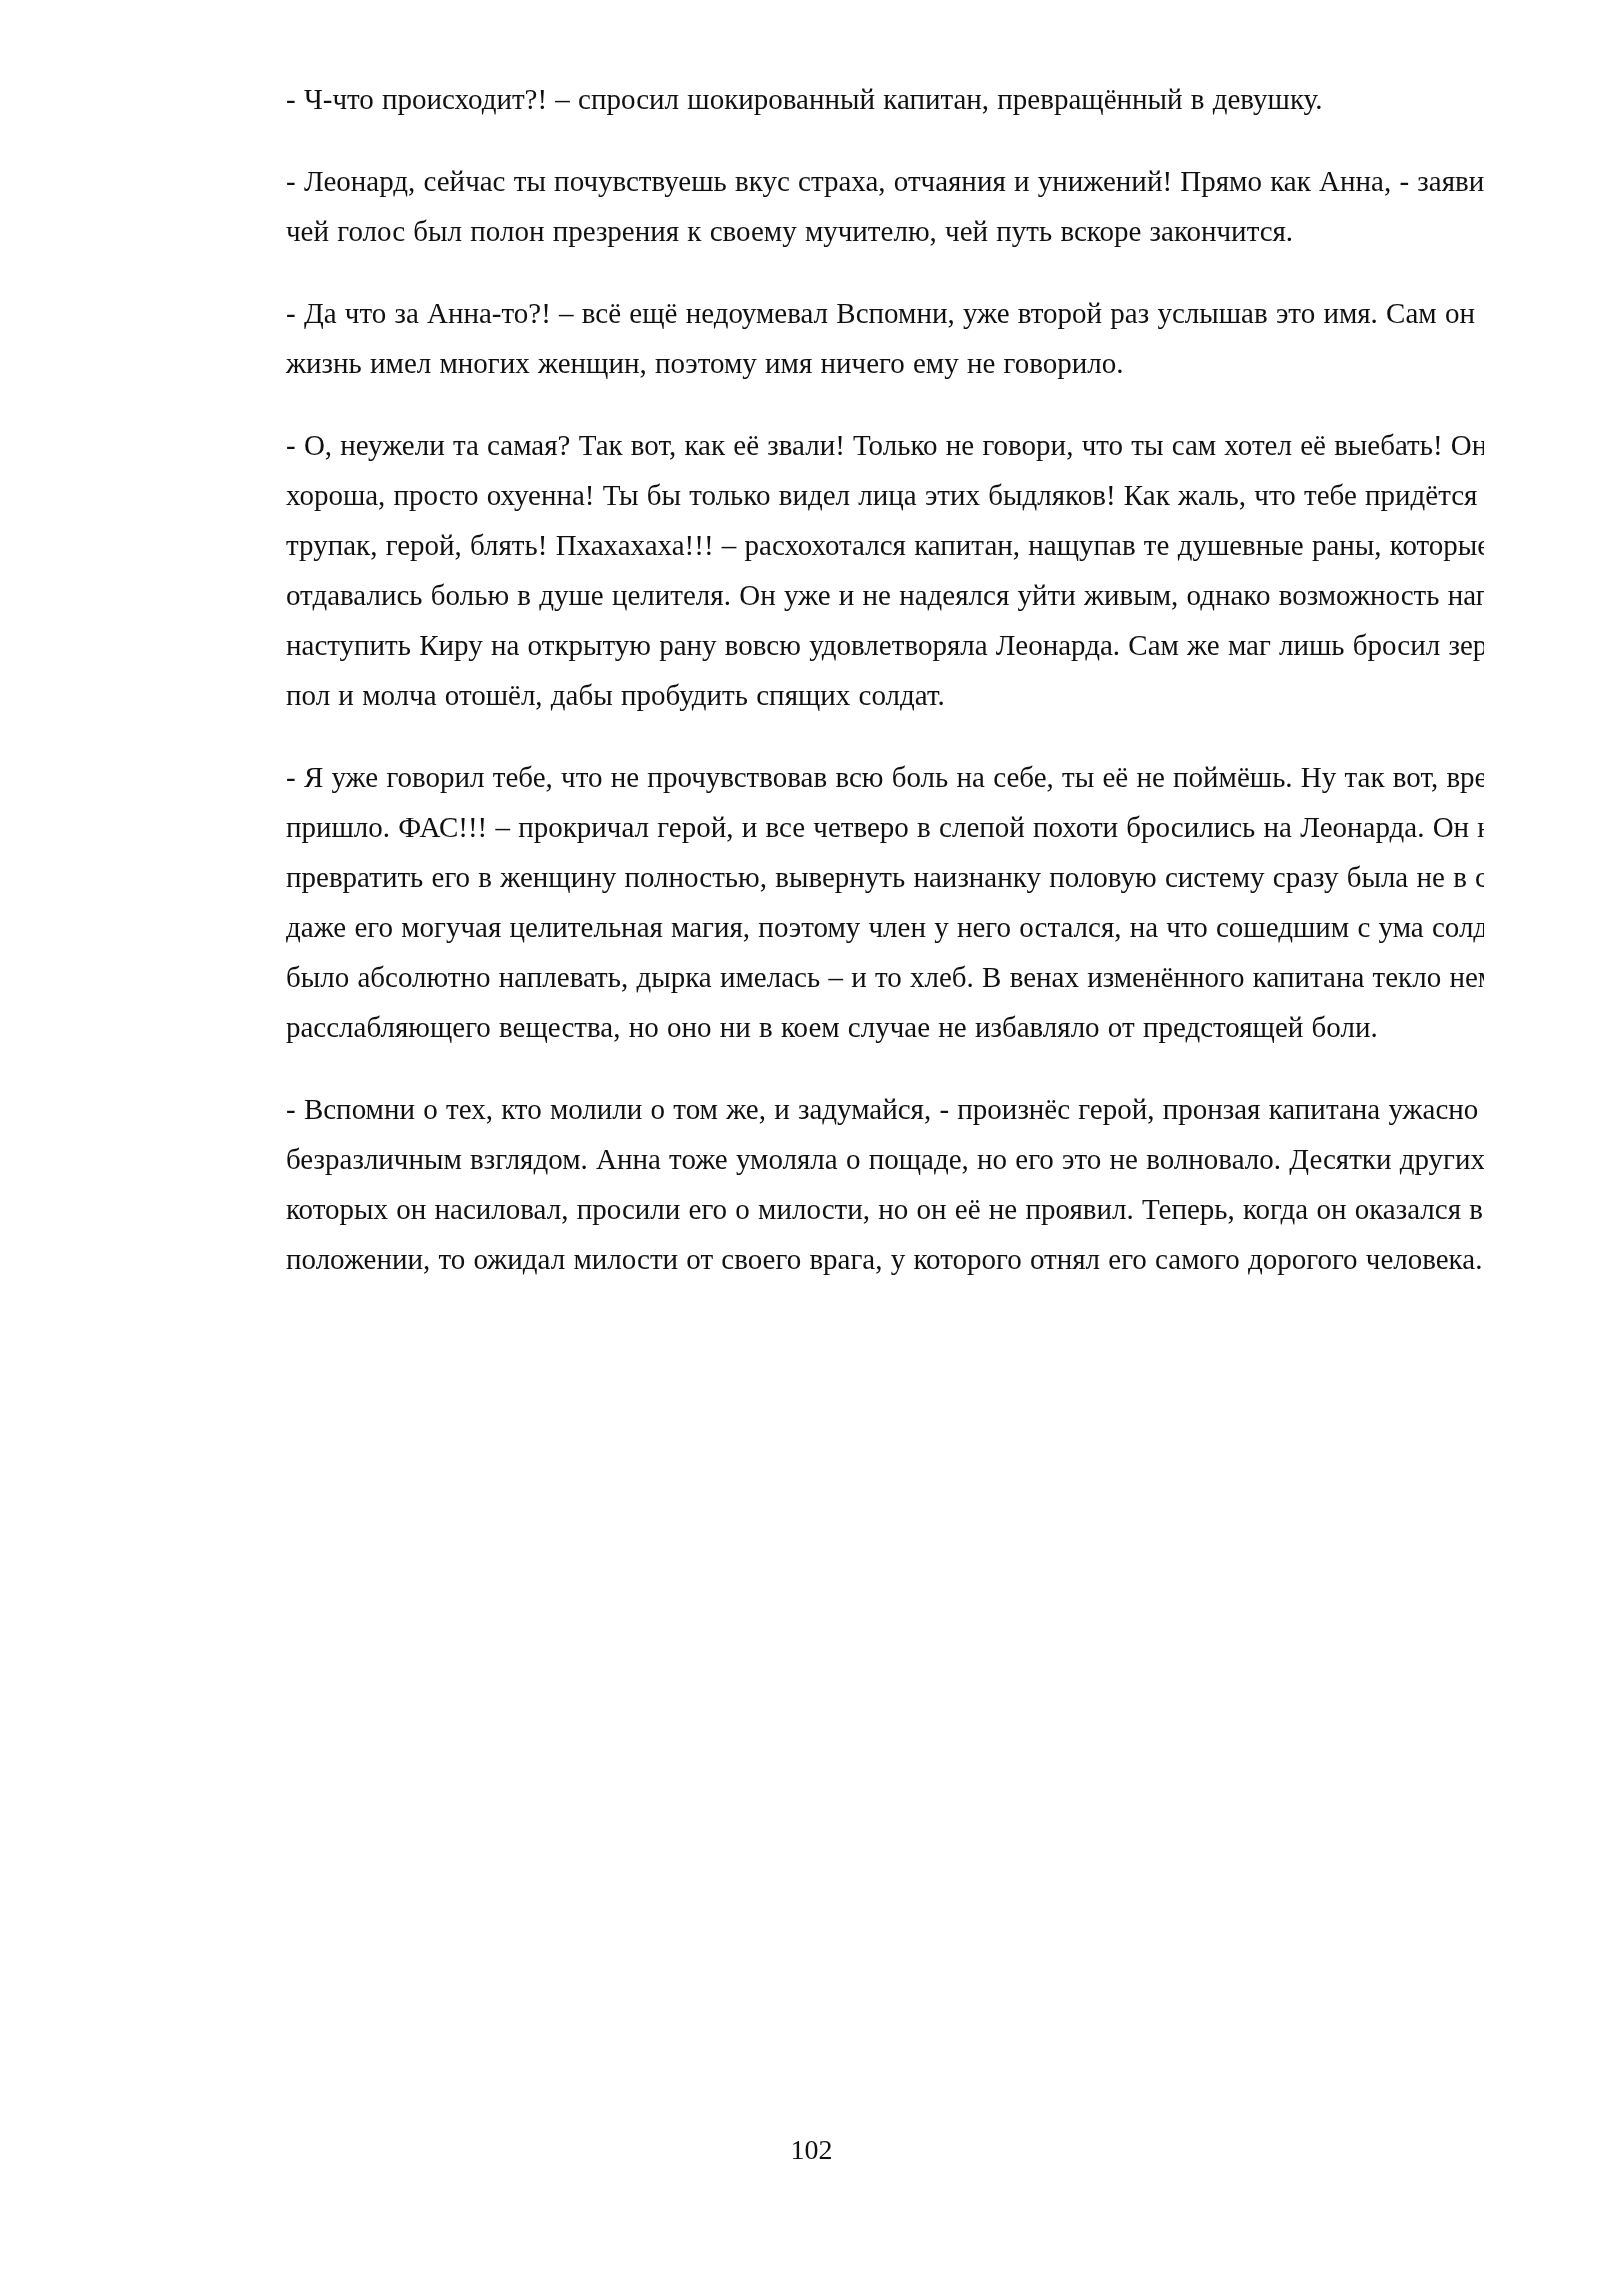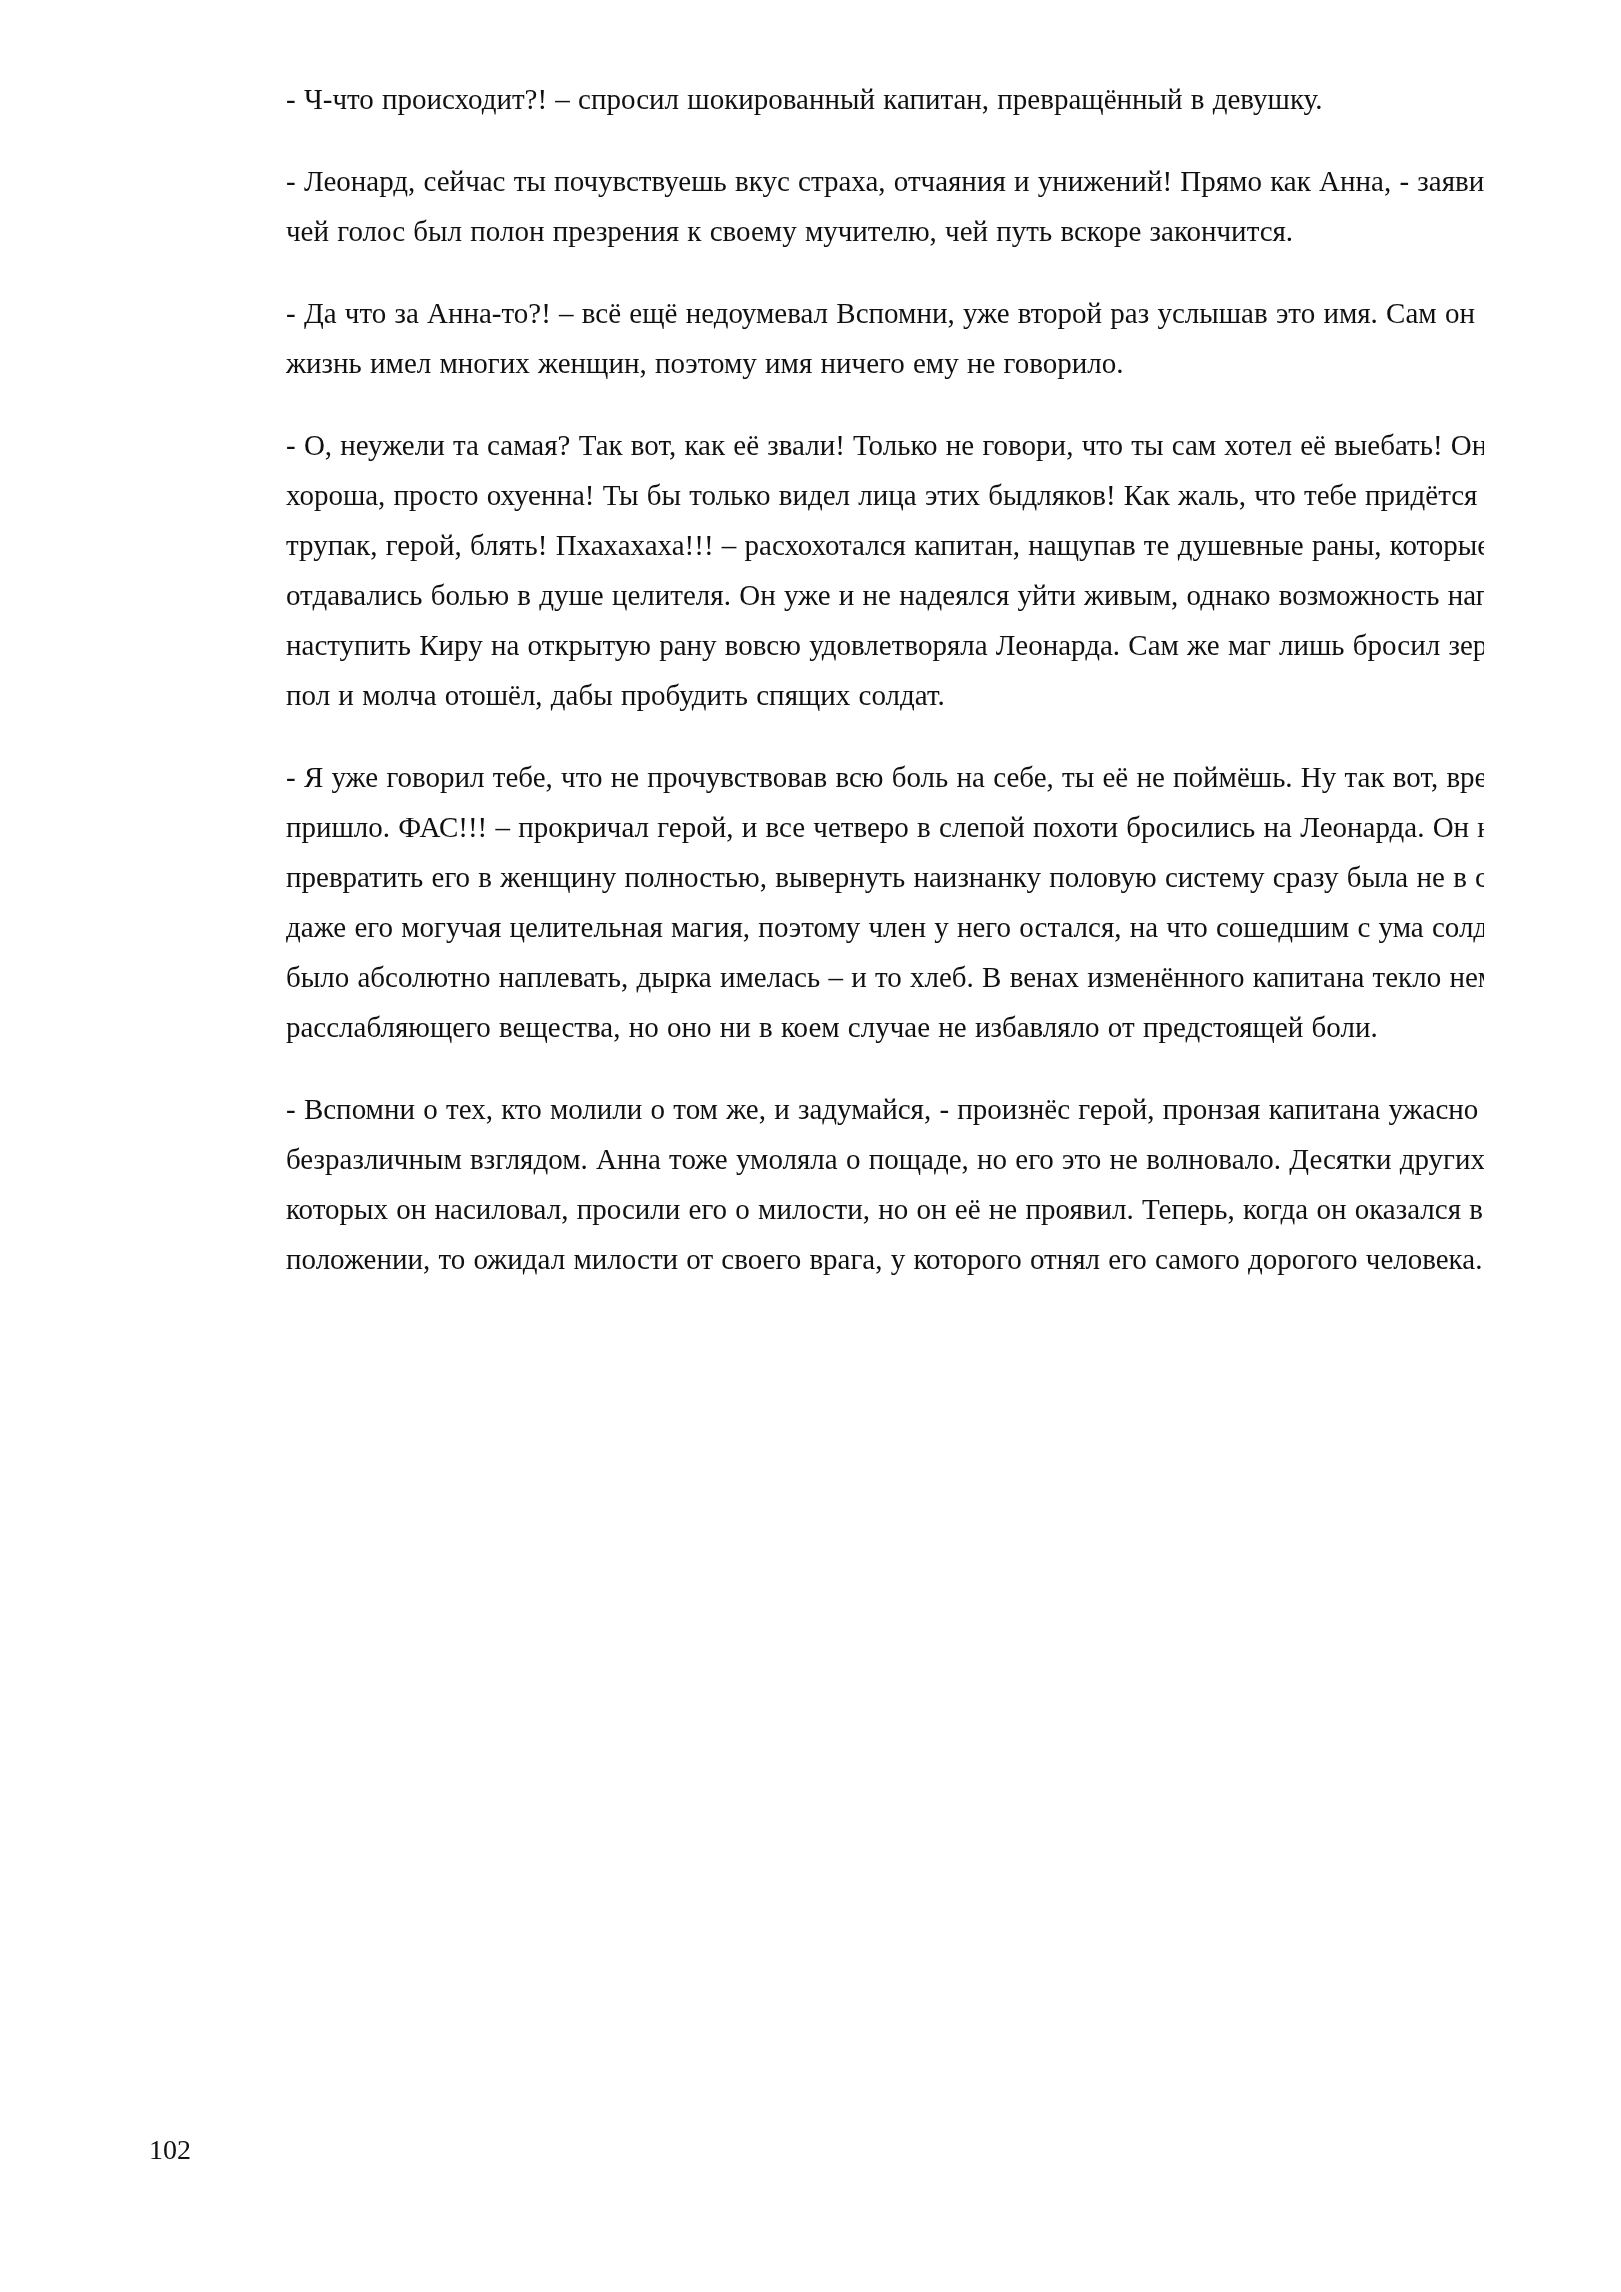--- a/index.html
+++ b/index.html
@@ -25,23 +25,23 @@
   .para {
     font-size: 29px;
     line-height: 50px;
     margin: 0 0 32px 0;
     text-align: left;
     word-spacing: 1px;
   }
   .page-number {
     position: absolute;
     top: 2117px;
-    left: 12px;
+    left: 2px;
     right: 0;
-    text-align: left;
+    text-align: center;
     font-size: 28px;
     line-height: 33px;
     color: #111111;
   }
 </style>
 </head>
 <body>
 
 <div class="page">
   <div class="content">

